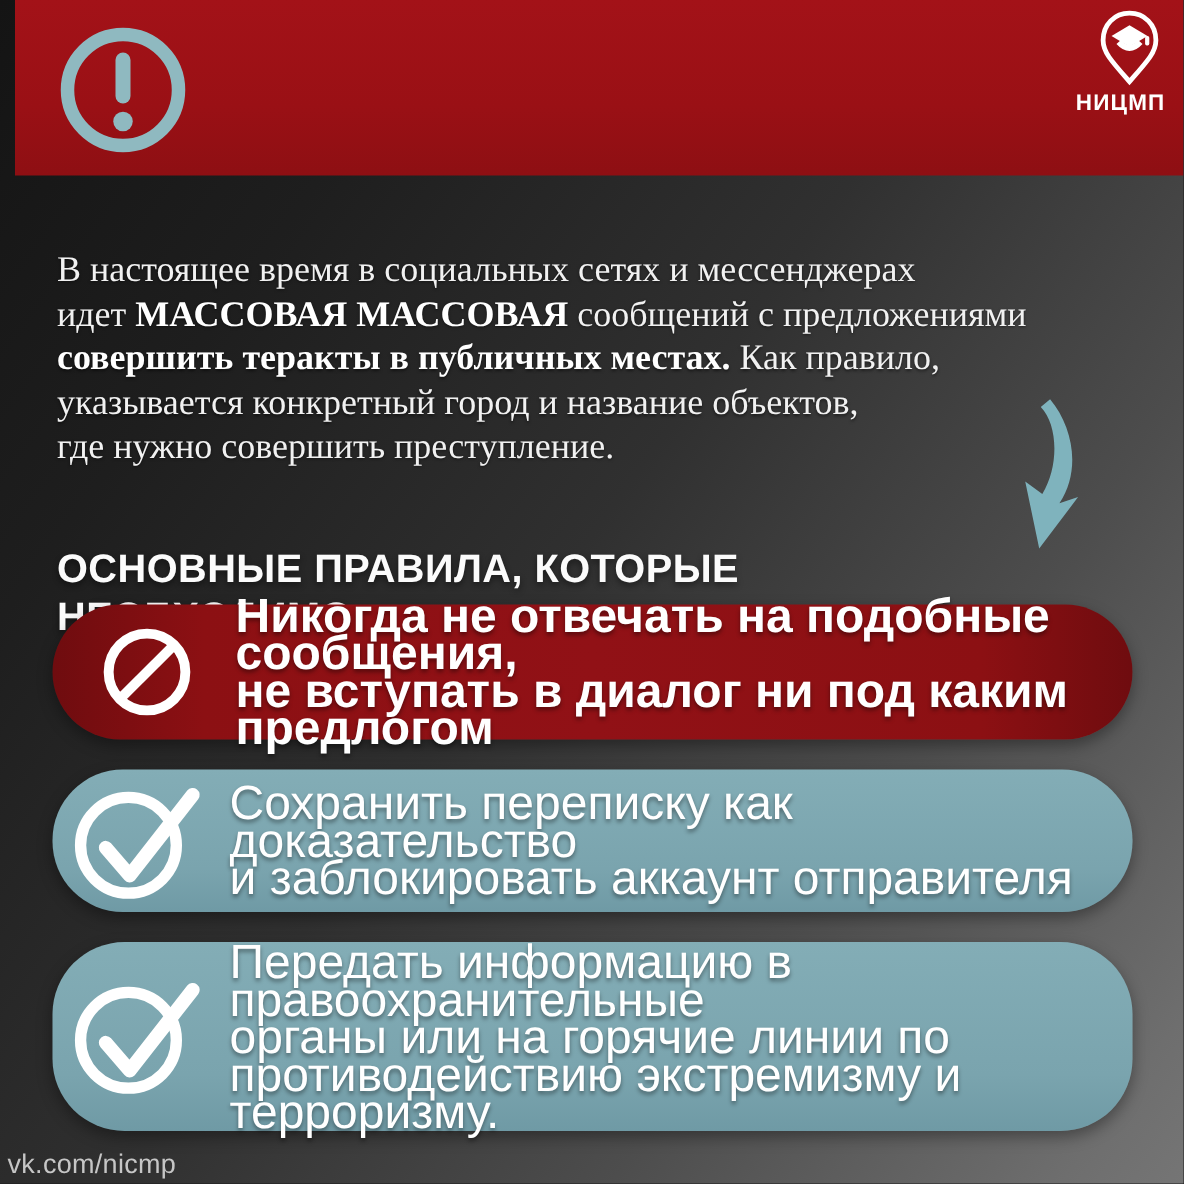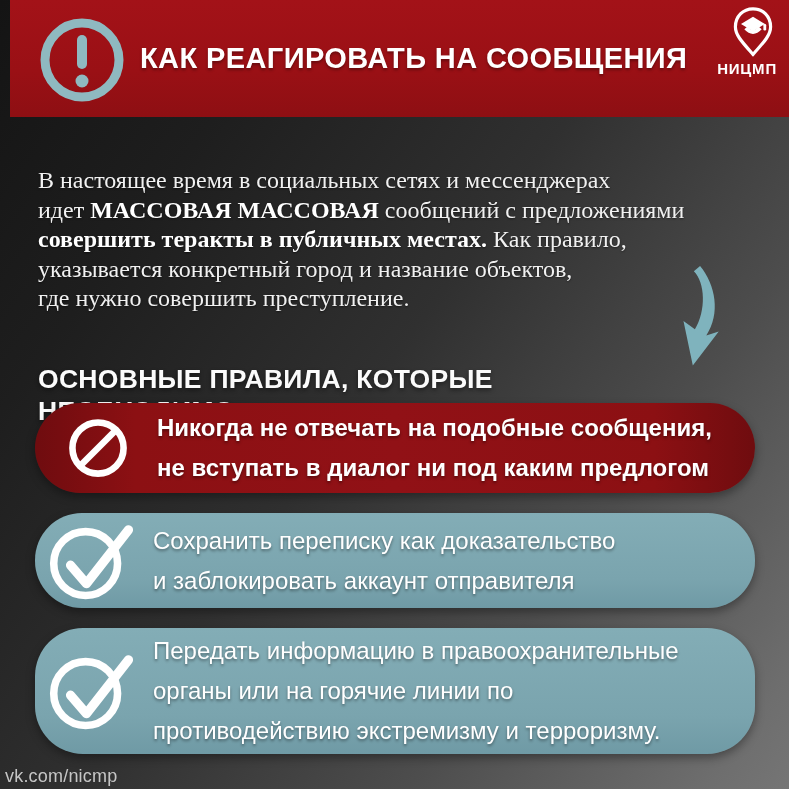--- a/index.html
+++ b/index.html
@@ -66,21 +66,21 @@
   }
   .card-teal-2{
     top:628px;height:126px;border-radius:48px;
     background:linear-gradient(180deg,#83adb6 0%,#7aa4ae 70%,#6f9aa5 100%);
   }
   .card-icon{flex:0 0 auto;display:flex;align-items:center;justify-content:center;}
   .card-red .card-icon{width:66px;height:66px;margin-left:30px;}
   .card-teal-1 .card-icon,.card-teal-2 .card-icon{width:84px;height:84px;margin-left:12px;overflow:visible;}
   .card-icon svg{overflow:visible;width:100%;height:100%;}
   .card-text{
-    margin-left:22px;color:#ffffff;font-size:24px;line-height:40px;
+    margin-left:22px;color:#ffffff;font-size:32px;line-height:25px;
     white-space:pre-line;text-shadow:0 2px 3px rgba(0,0,0,.4);
   }
   .card-red .card-text{font-weight:700;margin-left:26px;}
   
   .footer-link{
     position:absolute;left:5px;top:766px;
     color:#c6c6c6;font-size:18px;letter-spacing:.2px;
   }
 </style>
 </head>
@@ -89,21 +89,20 @@
 <div class="poster">
 
   <div class="banner">
     <div class="alert-icon">
       <svg viewBox="0 0 92 92">
         <circle cx="46" cy="46" r="37" fill="none" stroke="#8fb9c0" stroke-width="9"></circle>
         <rect x="41" y="21" width="10" height="34" rx="5" fill="#8fb9c0"></rect>
         <circle cx="46" cy="67" r="6.5" fill="#8fb9c0"></circle>
       </svg>
     </div>
-    <div class="banner-title">КАК РЕАГИРОВАТЬ НА СООБЩЕНИЯ</div>
     <div class="logo">
       <svg viewBox="0 0 60 64">
         <path d="M30 3 C17.5 3 8 12.5 8 25.5 C8 35.5 15 43 30 60 C45 43 52 35.5 52 25.5 C52 12.5 42.5 3 30 3 Z" fill="none" stroke="#ffffff" stroke-width="4"></path>
         <path d="M30 13 L45 22 L30 31 L15 22 Z" fill="#ffffff"></path>
         <path d="M21 27 Q30 37 39 27" fill="none" stroke="#ffffff" stroke-width="5"></path>
         <rect x="43" y="22" width="3.5" height="8" rx="1.5" fill="#ffffff"></rect>
       </svg>
       <div class="logo-label">НИЦМП</div>
     </div>
   </div>

